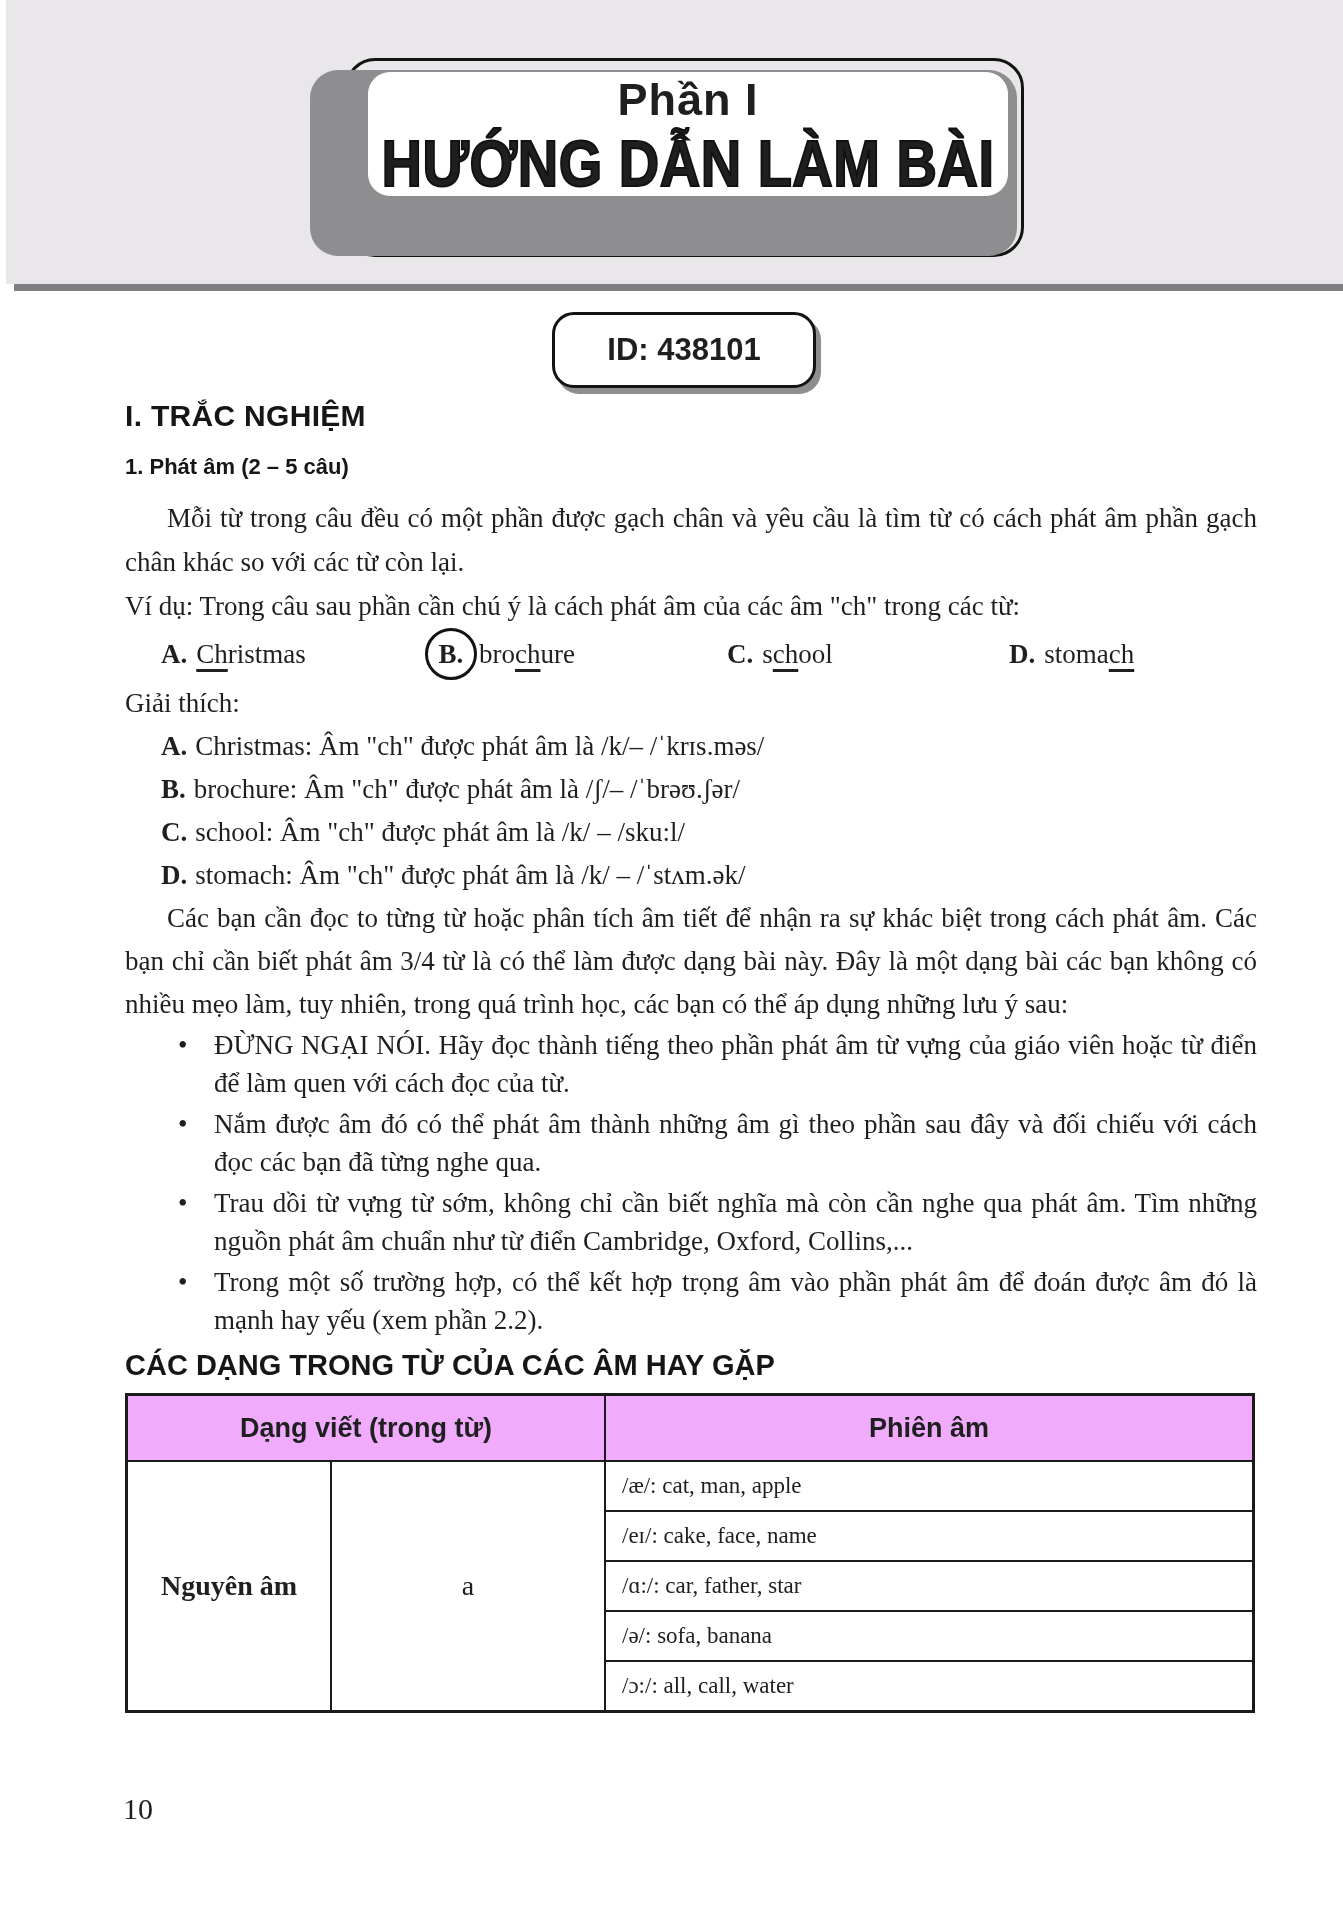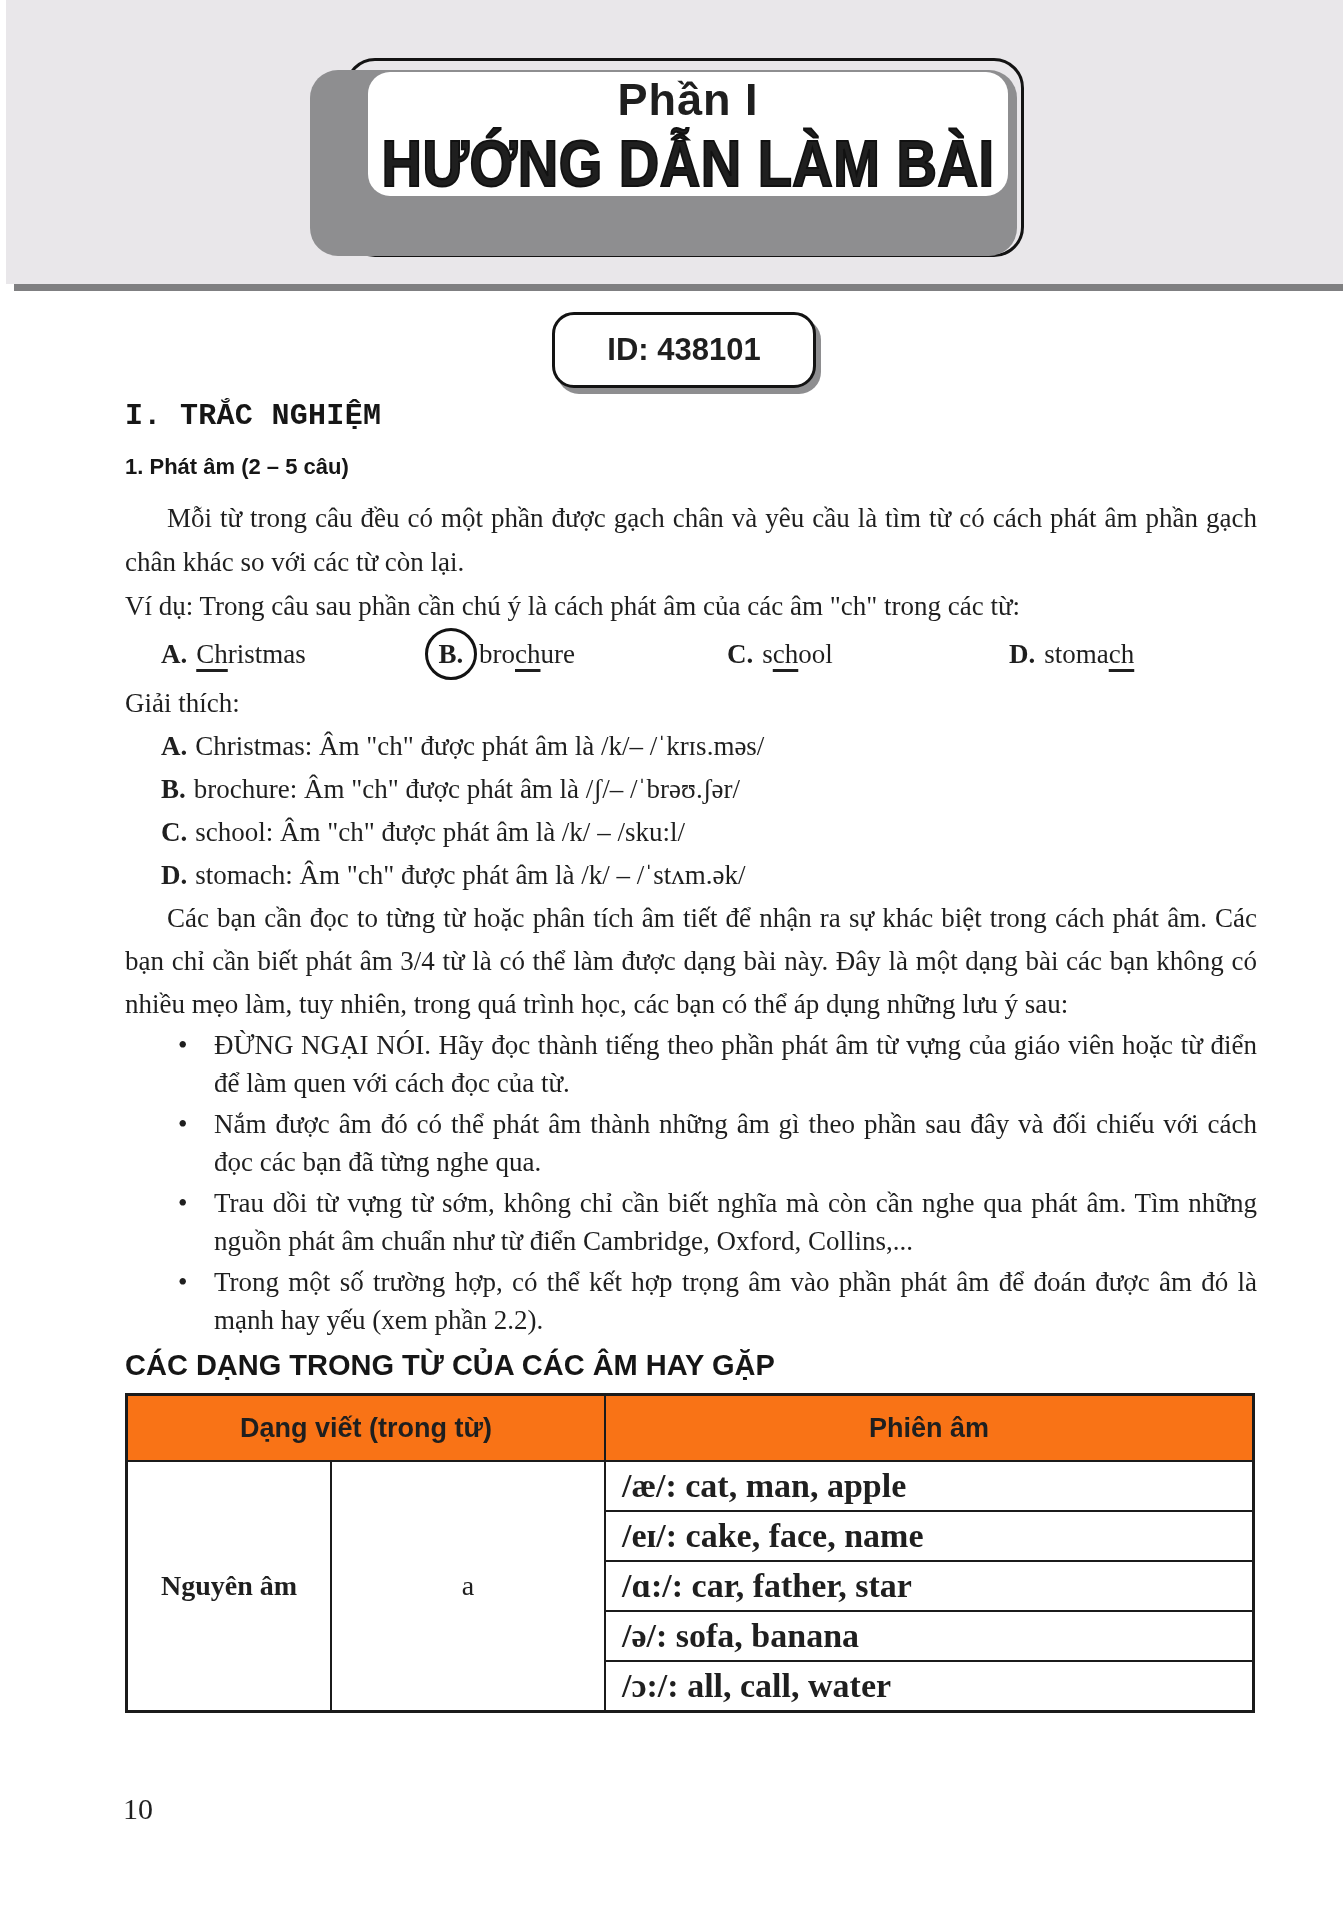--- a/index.html
+++ b/index.html
@@ -29,21 +29,21 @@
   
   .id-badge { position:absolute; left:552px; top:312px; width:258px; height:70px;
               background:#fff; border:3.5px solid #131313; border-radius:22px;
               box-shadow:5px 6px 0 #8e8e90;
               display:flex; align-items:center; justify-content:center;
               font-family:"Liberation Sans", sans-serif; font-weight:bold; font-size:31px; }
 
   
   .content { position:absolute; left:125px; top:400px; width:1132px;
              font-size:27px; line-height:44px; }
-  .h1 { font-family:Liberation Mono, monospace; font-weight:bold; font-size:30px;
+  .h1 { font-family:Liberation Sans, sans-serif; font-weight:bold; font-size:30px;
         line-height:32px; margin:0 0 20px 0; color:#161616; letter-spacing:0.3px; }
   .h2 { font-family:"Liberation Sans", sans-serif; font-weight:bold; font-size:22px;
         line-height:30px; margin:0 0 14px 0; color:#161616; }
   .para { margin:0; text-align:justify; text-indent:42px; line-height:44px; }
   .lead { margin:0; line-height:44px; }
   .u { text-decoration:underline; text-decoration-thickness:2.5px; text-underline-offset:6px; }
 
   .options-row { position:relative; height:48px; margin:2px 0 4px 0; }
   .option { position:absolute; top:0; height:48px; display:flex; align-items:center; white-space:nowrap; }
   .opt-a { left:36px; } .opt-b { left:300px; } .opt-c { left:602px; } .opt-d { left:884px; }
@@ -62,25 +62,25 @@
   .bullets li { position:relative; padding-left:89px; line-height:38px; margin-bottom:3px;
                 text-align:justify; }
   .bullets li::before { content:"\2022"; position:absolute; left:53px; top:0; }
 
   .table-heading { font-family:"Liberation Sans", sans-serif; font-weight:bold; font-size:29px;
                    line-height:32px; margin:10px 0 0 0; color:#161616; }
 
   table.phonics { border-collapse:collapse; width:1130px; margin-top:12px;
                   border:3.5px solid #1b1b1b; }
   table.phonics th, table.phonics td { border:2.5px solid #1b1b1b; }
-  table.phonics thead th { background:#f97316; height:62px; text-align:center;
+  table.phonics thead th { background:#f0abfc; height:62px; text-align:center;
       font-family:"Liberation Sans", sans-serif; font-weight:bold; font-size:27px; }
   td.cell-group { width:200px; text-align:center; font-weight:bold; font-size:28px; }
   td.cell-letter { width:270px; text-align:center; font-size:28px; }
-  td.cell-phonetic { height:48px; font-weight:bold; font-size:34px; padding:0 0 0 16px; }
+  td.cell-phonetic { height:48px; font-weight:normal; font-size:23px; padding:0 0 0 16px; }
 
   .page-number { position:absolute; left:123px; top:1792px; font-size:30px; }
 </style>
 </head>
 <body>
 
 <div class="page">
 
   <div class="band"></div>
   <div class="band-bar"></div>

